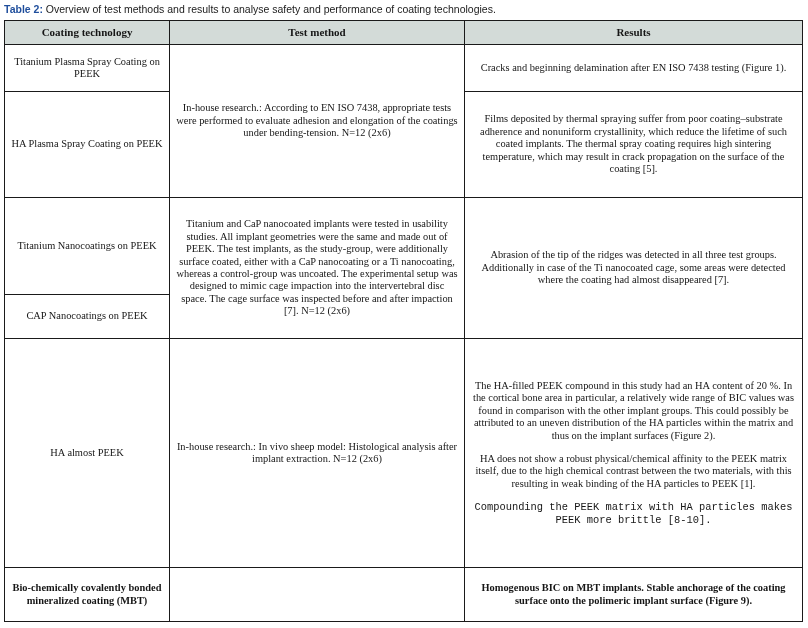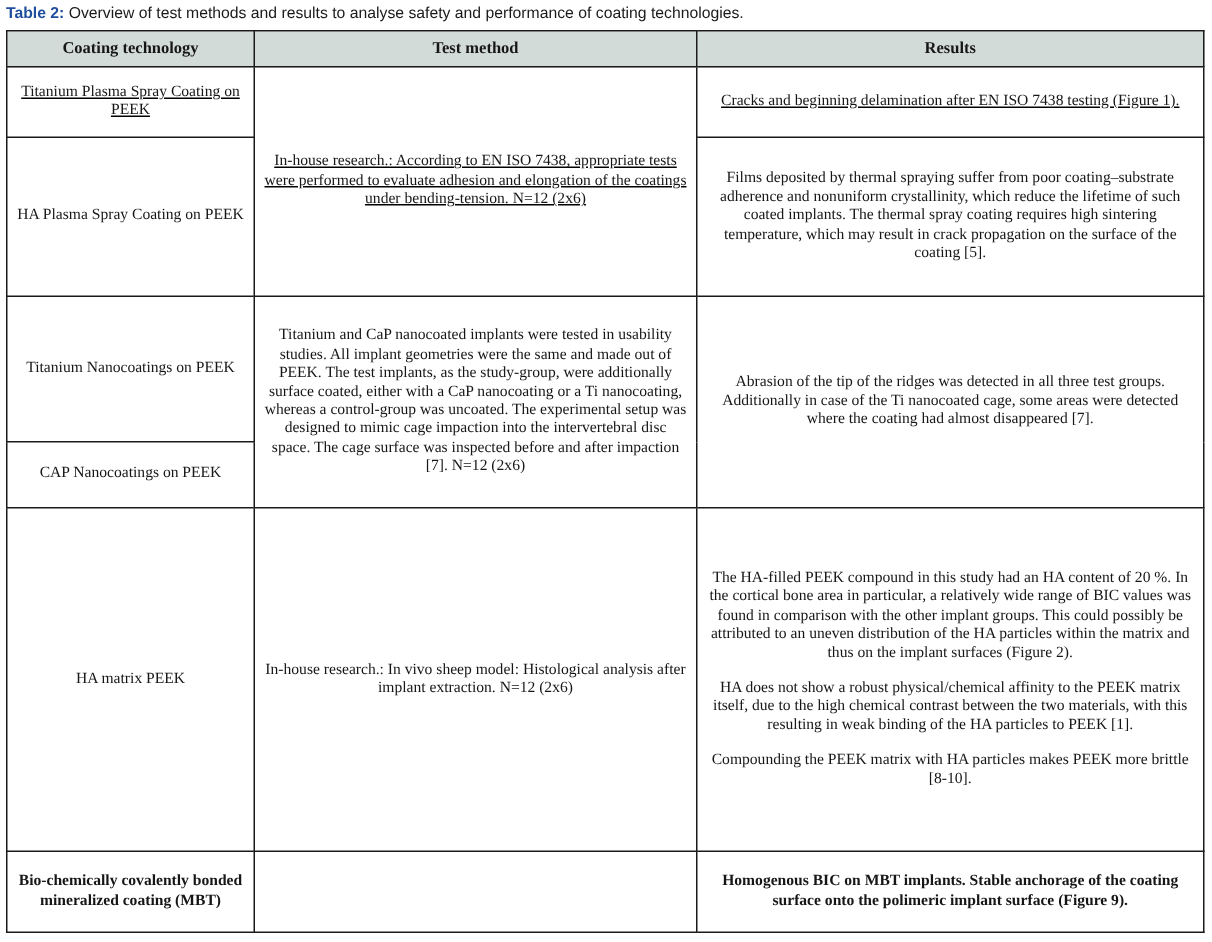--- a/index.html
+++ b/index.html
@@ -53,21 +53,21 @@
     font-weight: bold;
     font-size: 11px;
     height: 24px;
     padding: 3px 4px;
   }
   .col-a { width: 165px; }
   .col-b { width: 295px; }
   .col-c { width: 338px; }
   td.tight { padding-left: 5px; padding-right: 5px; }
   td.results p { margin: 0 0 11px 0; }
-  td.results p:last-child { margin-bottom: 0; }
+  td.results p:last-child { margin-bottom: 0; font-family: Liberation Mono, monospace; }
   td.blank { }
 </style>
 </head>
 <body>
 
 <div id="page">
 
   <div class="caption">
     <span class="cap-label">Table 2:</span><span> Overview of test methods and results to analyse safety and performance of coating technologies.</span>
   </div>
@@ -80,21 +80,21 @@
     </colgroup>
     <thead>
       <tr>
         <th>Coating technology</th>
         <th>Test method</th>
         <th>Results</th>
       </tr>
     </thead>
     <tbody>
 
-      <tr style="height:47px;text-decoration:underline;">
+      <tr style="height:47px;">
         <td class="tight">Titanium Plasma Spray Coating on PEEK</td>
         <td rowspan="2">In-house research.: According to EN ISO 7438, appropriate tests were performed to evaluate adhesion and elongation of the coatings under bending-tension. N=12 (2x6)</td>
         <td class="results">Cracks and beginning delamination after EN ISO 7438 testing (Figure 1).</td>
       </tr>
 
       <tr style="height:106px;">
         <td class="tight">HA Plasma Spray Coating on PEEK</td>
         <td class="results">Films deposited by thermal spraying suffer from poor coating–substrate adherence and nonuniform crystallinity, which reduce the lifetime of such coated implants. The thermal spray coating requires high sintering temperature, which may result in crack propagation on the surface of the coating [5].</td>
       </tr>
 
@@ -102,21 +102,21 @@
         <td class="tight">Titanium Nanocoatings on PEEK</td>
         <td rowspan="2">Titanium and CaP nanocoated implants were tested in usability studies. All implant geometries were the same and made out of PEEK. The test implants, as the study-group, were additionally surface coated, either with a CaP nanocoating or a Ti nanocoating, whereas a control-group was uncoated. The experimental setup was designed to mimic cage impaction into the intervertebral disc space. The cage surface was inspected before and after impaction [7].  N=12 (2x6)</td>
         <td rowspan="2" class="results">Abrasion of the tip of the ridges was detected in all three test groups. Additionally in case of the Ti nanocoated cage, some areas were detected where the coating had almost disappeared [7].</td>
       </tr>
 
       <tr style="height:44px;">
         <td class="tight">CAP Nanocoatings on PEEK</td>
       </tr>
 
       <tr style="height:229px;">
-        <td class="tight">HA matrix PEEK</td>
+        <td class="tight">HA almost PEEK</td>
         <td>In-house research.: In vivo sheep model: Histological analysis after implant extraction. N=12 (2x6)</td>
         <td class="results">
           <p>The HA-filled PEEK compound in this study had an HA content of 20 %. In the cortical bone area in particular, a relatively wide range of BIC values was found in comparison with the other implant groups. This could possibly be attributed to an uneven distribution of the HA particles within the matrix and thus on the implant surfaces (Figure 2).</p>
           <p>HA does not show a robust physical/chemical affinity to the PEEK  matrix itself, due to the high chemical contrast between the two materials, with this resulting in weak binding of the HA particles to PEEK [1].</p>
           <p>Compounding the PEEK matrix with HA particles makes PEEK more brittle [8-10].</p>
         </td>
       </tr>
 
       <tr style="height:54px;font-weight:bold;">
         <td class="tight">Bio-chemically covalently bonded mineralized coating (MBT)</td>

